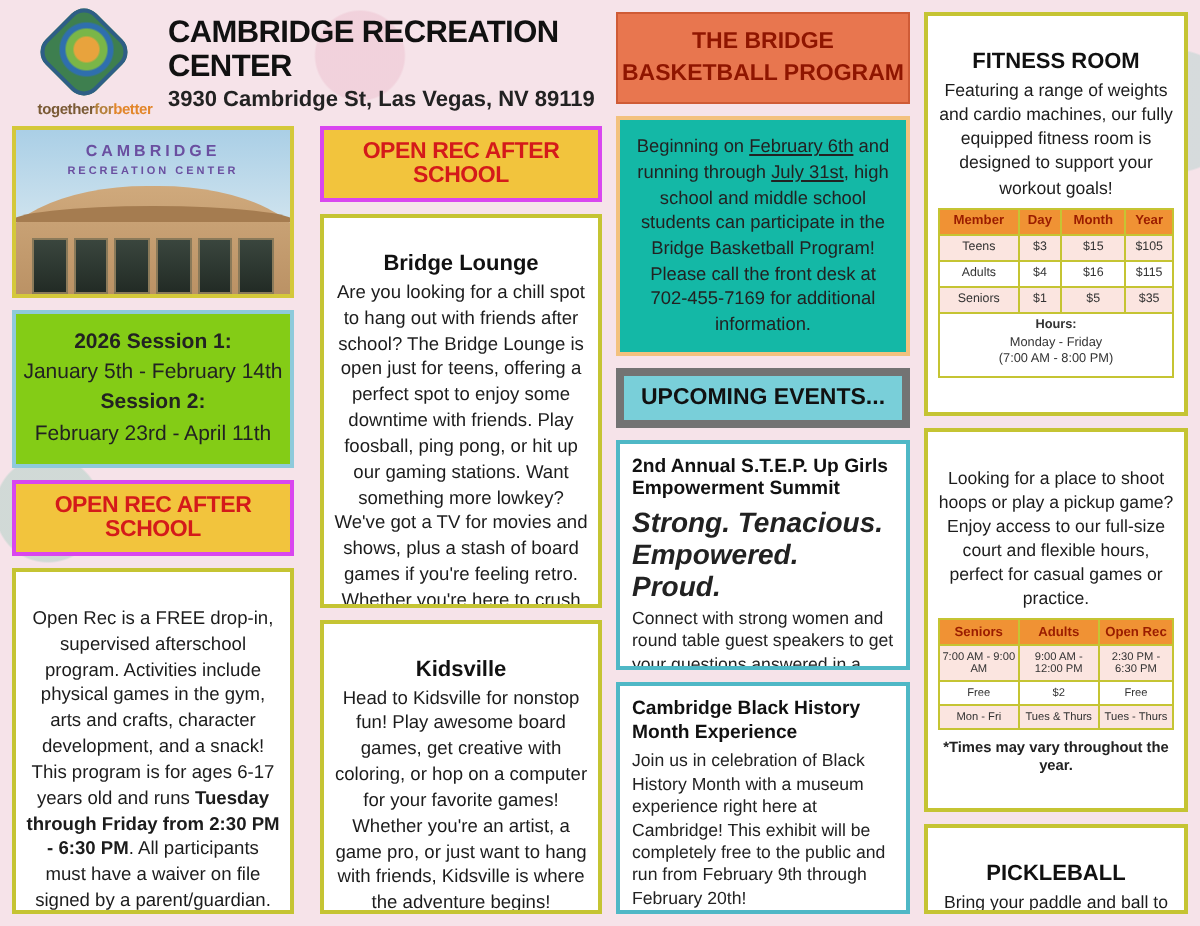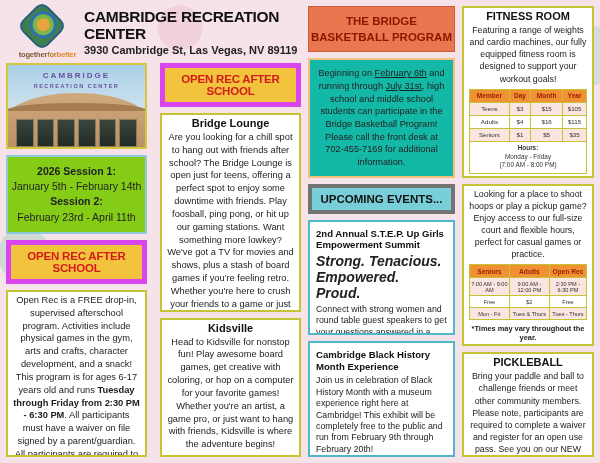--- a/index.html
+++ b/index.html
@@ -31,25 +31,25 @@
   .title-block h1 { font-size:15.5px; letter-spacing:-0.3px; color:#111; }
   .title-block .addr { font-size:11px; font-weight:bold; color:#222; margin-top:2px; }
   .title-block .phone { font-size:10.5px; font-weight:bold; color:#222; margin-top:1px; }
   .cols-row { flex:1; display:flex; gap:13px; min-height:0;justify-content:flex-end; }
   .col { display:flex; flex-direction:column; gap:6px; min-height:0; }
   .col1 { width:141px; } .col2 { flex:1; }
   .col3 { width:147px; display:flex; flex-direction:column; gap:6px; }
   .col4 { flex:1; display:flex; flex-direction:column; gap:6px; min-width:0; }
 
   .gold-header {
-    background:#f2c43d; border:5px solid #d946ef; color:#d41a1a;
+    background:#f2c43d; border:2px solid #d946ef; color:#d41a1a;
     font-weight:bold; font-size:11.5px; text-align:center; padding:5px 2px;
     letter-spacing:-0.2px;
   }
-  .white-box { background:#fff; border:2px solid #c5c433; padding:2px 5px; overflow:hidden; }
+  .white-box { background:#fff; border:2px solid #c5c433; padding:17px 5px; overflow:hidden; }
   .teal-box  { background:#fff; border:2px solid #4fb8c6; padding:6px 6px; overflow:hidden; }
 
   
   .photo { height:86px; border:2px solid #d4c83a; position:relative; overflow:hidden;
            background:linear-gradient(#aacfe6, #d8e8f0 70%, #cfe0ea); }
   .facade { position:absolute; left:-8%; width:116%; height:66%; bottom:0;
             background:linear-gradient(#cfa97c, #bb9265); border-radius:48% 48% 0 0 / 70% 70% 0 0; }
   .facade-band { position:absolute; left:-2%; width:104%; height:8px; top:46%;
                  background:#a57c50; border-radius:50%/100% 100% 0 0; }
   .sign { position:absolute; top:5px; width:100%; text-align:center; color:#6a4fa0;

